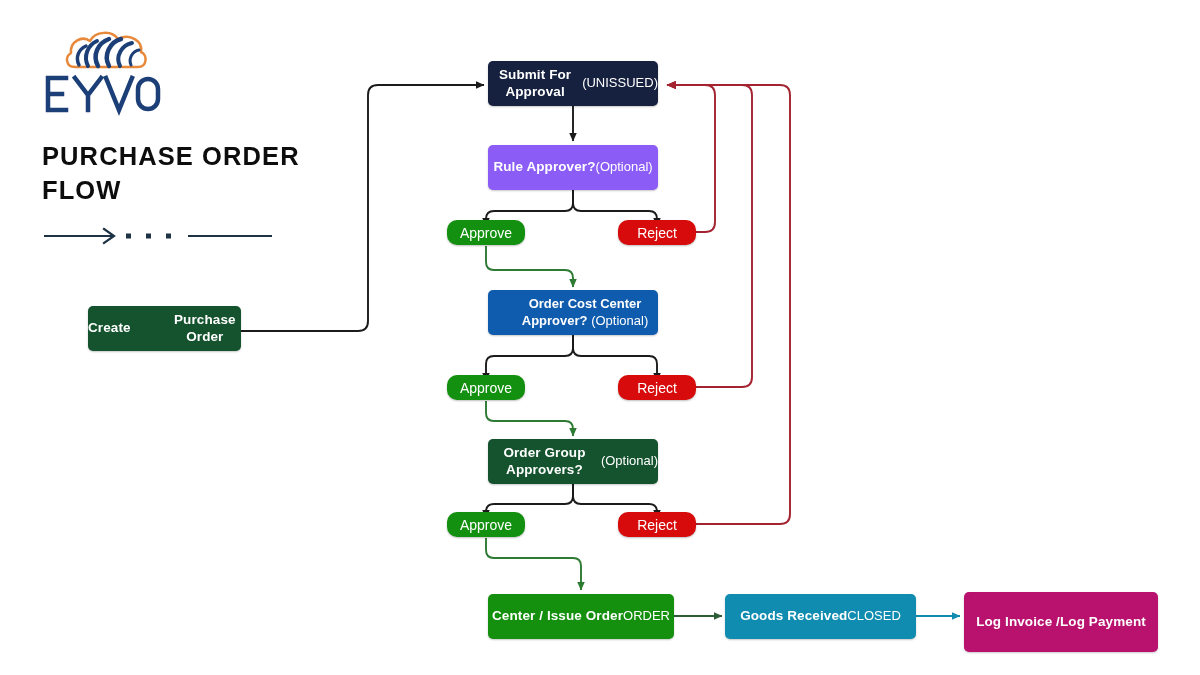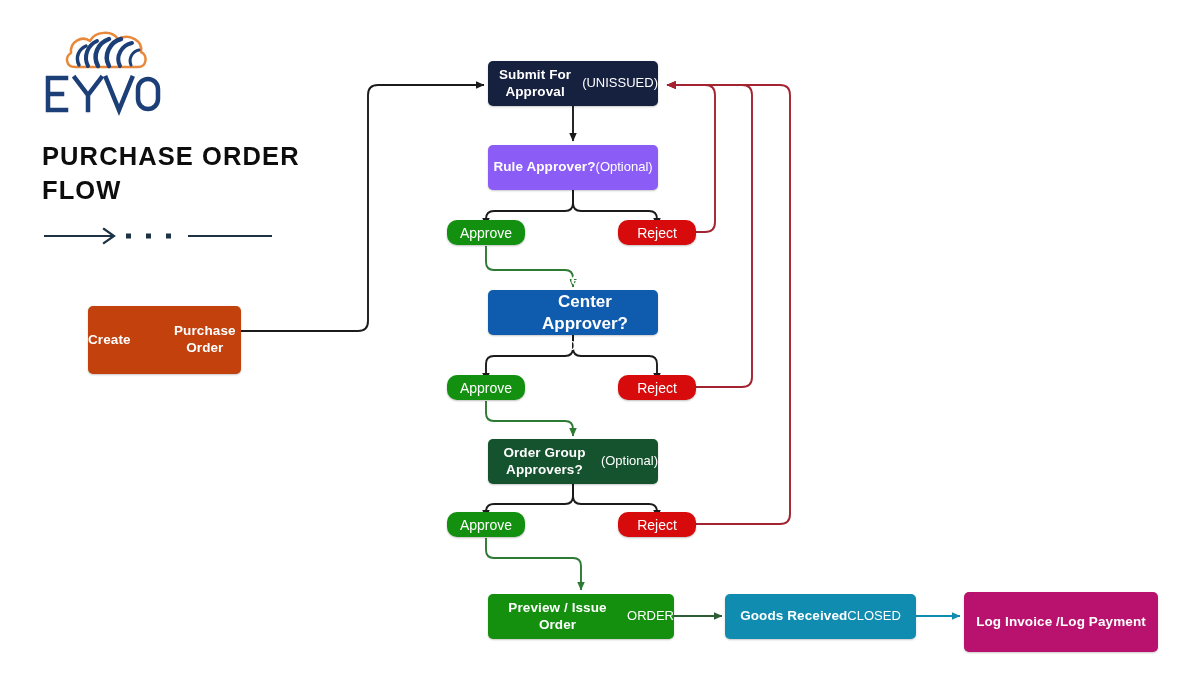--- a/index.html
+++ b/index.html
@@ -69,21 +69,21 @@
     font-size: 13.5px;
     line-height: 1.25;
     letter-spacing: 0.1px;
   }
   .node .l2 {
     font-weight: normal;
     font-size: 13px;
     line-height: 1.3;
   }
   .node.inline-sub .stack {
-    font-size: 17px;
+    font-size: 13px;
     line-height: 1.28;
     margin-left: 24px;
   }
   .node.inline-sub .stack .b { font-weight: bold; }
   .node.inline-sub .stack .n { font-weight: normal; }
 
   .pill {
     position: absolute;
     box-sizing: border-box;
     display: flex;
@@ -195,21 +195,21 @@
       <path d="M690 232 L705 232 Q715 232 715 222 L715 95 Q715 85 705 85 L667 85" stroke="#a32430" marker-end="url(#ah-red)"></path>
       <path d="M690 387 L742 387 Q752 387 752 377 L752 95 Q752 85 742 85 L667 85" stroke="#a32430" marker-end="url(#ah-red)"></path>
       <path d="M690 524 L780 524 Q790 524 790 514 L790 95 Q790 85 780 85 L667 85" stroke="#a32430" marker-end="url(#ah-red)"></path>
 
       <path d="M674 616 L722 616" stroke="#2d5d36" marker-end="url(#ah-dgreen)"></path>
 
       <path d="M916 616 L960 616" stroke="#108cb0" marker-end="url(#ah-teal)"></path>
     </g>
   </svg>
 
-  <div class="node" style="left:88px; top:306px; width:153px; height:68px; background:#c2410c;gap:38px;">
+  <div class="node" style="left:88px; top:306px; width:153px; height:45px; background:#14532d;gap:38px;">
     <div class="l1">Create</div>
     <div class="l1">Purchase Order</div>
   </div>
 
   <div class="node" style="left:488px; top:61px; width:170px; height:45px; background:#16203f;">
     <div class="l1">Submit For Approval</div>
     <div class="l2">(UNISSUED)</div>
   </div>
 
   <div class="node" style="left:488px; top:145px; width:170px; height:45px; background:#8b5cf6;">
@@ -223,21 +223,21 @@
       <div><span class="b">Approver?</span> <span class="n">(Optional)</span></div>
     </div>
   </div>
 
   <div class="node" style="left:488px; top:439px; width:170px; height:45px; background:#14532d;">
     <div class="l1">Order Group Approvers?</div>
     <div class="l2">(Optional)</div>
   </div>
 
   <div class="node" style="left:488px; top:594px; width:186px; height:45px; background:#14900e;">
-    <div class="l1">Preview / Issue Order</div>
+    <div class="l1">Center / Issue Order</div>
     <div class="l2">ORDER</div>
   </div>
 
   <div class="node" style="left:725px; top:594px; width:191px; height:45px; background:#108cb0;">
     <div class="l1">Goods Received</div>
     <div class="l2">CLOSED</div>
   </div>
 
   <div class="node" style="left:964px; top:592px; width:194px; height:60px; background:#b8116e;">
     <div class="l1">Log Invoice /</div>

